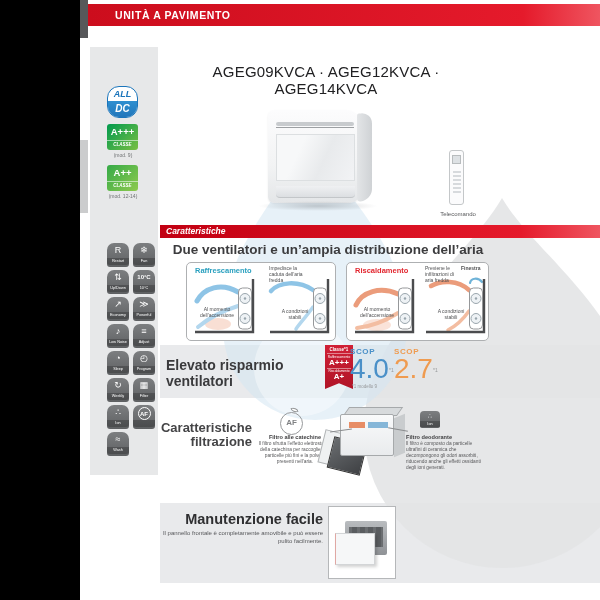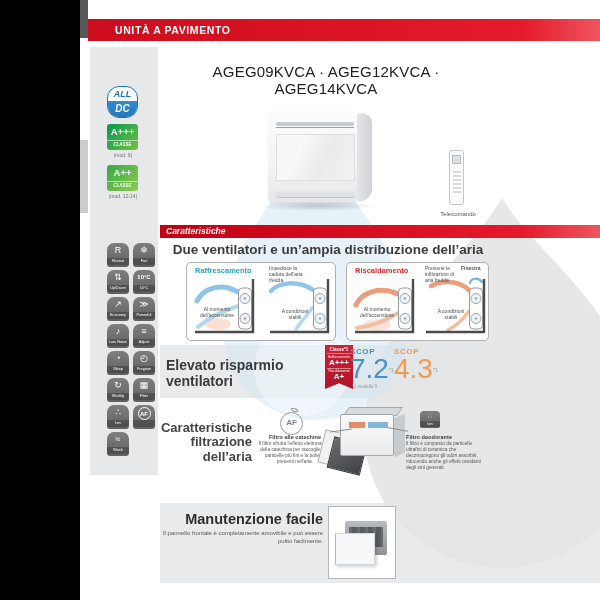--- a/index.html
+++ b/index.html
@@ -10,21 +10,21 @@
   .wm { position:absolute; inset:0; z-index:1; pointer-events:none; }
   .c  { position:absolute; z-index:2; }
 
   .black-edge { left:0; top:0; width:80px; height:600px; background:#000; }
   .edge-a { left:80px; top:0; width:8px; height:38px; background:#57585a; }
   .edge-b { left:80px; top:140px; width:8px; height:73px; background:#cbcccd; }
   .sidebar-bg { left:90px; top:47px; width:68px; height:428px; background:#e7e8e9; }
   .energy-bg { left:160px; top:345px; width:440px; height:53px; background:#e9eaec; }
   .maint-bg { left:160px; top:503px; width:440px; height:80px; background:#e9eaec; }
 
-  .topbar { left:88px; top:19px; width:512px; height:22px;
+  .topbar { left:88px; top:4px; width:512px; height:22px;
     background:linear-gradient(90deg,#cc0d1d 0%,#e51a2b 85%,#ef5560 100%);
     color:#fff; font-weight:bold; font-size:10.5px; letter-spacing:.6px;
     line-height:22px; padding-left:27px; }
   .models-title { left:160px; top:63px; width:332px; text-align:center;
     font-weight:normal; font-size:15px; color:#212123; letter-spacing:.2px; }
 
   
   .alldc { left:107px; top:86px; width:31px; height:32px; border:1.5px solid #1b75bb;
     border-radius:12px; overflow:hidden; background:#fff; text-align:center; }
   .alldc .t { display:block; height:14px; line-height:14px; font-size:9px; font-weight:bold;
@@ -340,32 +340,31 @@
 <div class="c energy-heading">Elevato risparmio ventilatori</div>
 <div class="c ribbon">
   <div class="r-classe">Classe*1</div>
   <div class="r-small">Raffrescamento</div>
   <div class="r-grade">A+++</div>
   <div class="r-small">Riscaldamento</div>
   <div class="r-grade">A+</div>
 </div>
 <div class="c metric seer">
   <span class="ml">SCOP</span>
-  <span class="mv">7.2</span><sup>*1</sup>
+  <span class="mv">4.0</span><sup>*1</sup>
 </div>
 <div class="c metric scop">
   <span class="ml">SCOP</span>
-  <span class="mv">4.3</span><sup>*1</sup>
+  <span class="mv">2.7</span><sup>*1</sup>
 </div>
 <div class="c energy-foot">*1 modello 9</div>
 
 <div class="c filt-heading">
   <div>Caratteristiche</div>
   <div>filtrazione</div>
-  <div>dell’aria</div>
 </div>
 <div class="c apple-leaf"></div>
 <div class="c apple-icon">AF</div>
 <div class="c catechin-block">
   <div class="fblock-title">Filtro alle catechine</div>
   <div class="fblock-text">Il filtro sfrutta l’effetto elettrostatico della catechina per raccogliere le particelle più fini e la polvere presenti nell’aria.</div>
 </div>
 <div class="c fd-panel-w"></div>
 <div class="c fd-panel-d"></div>
 <div class="c fd-top"></div>

